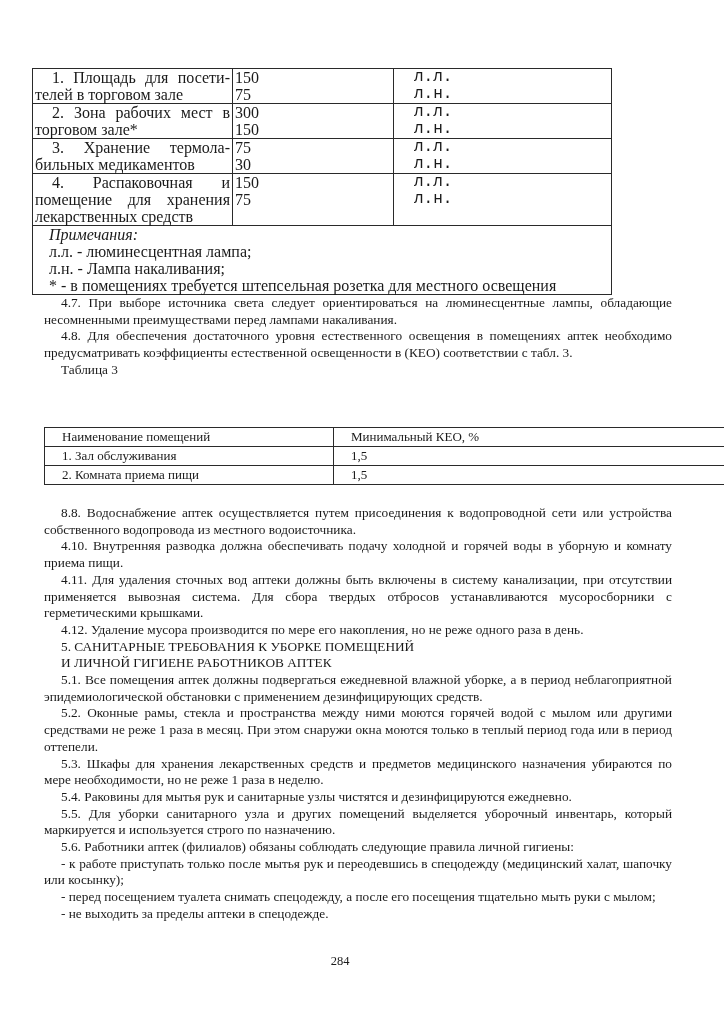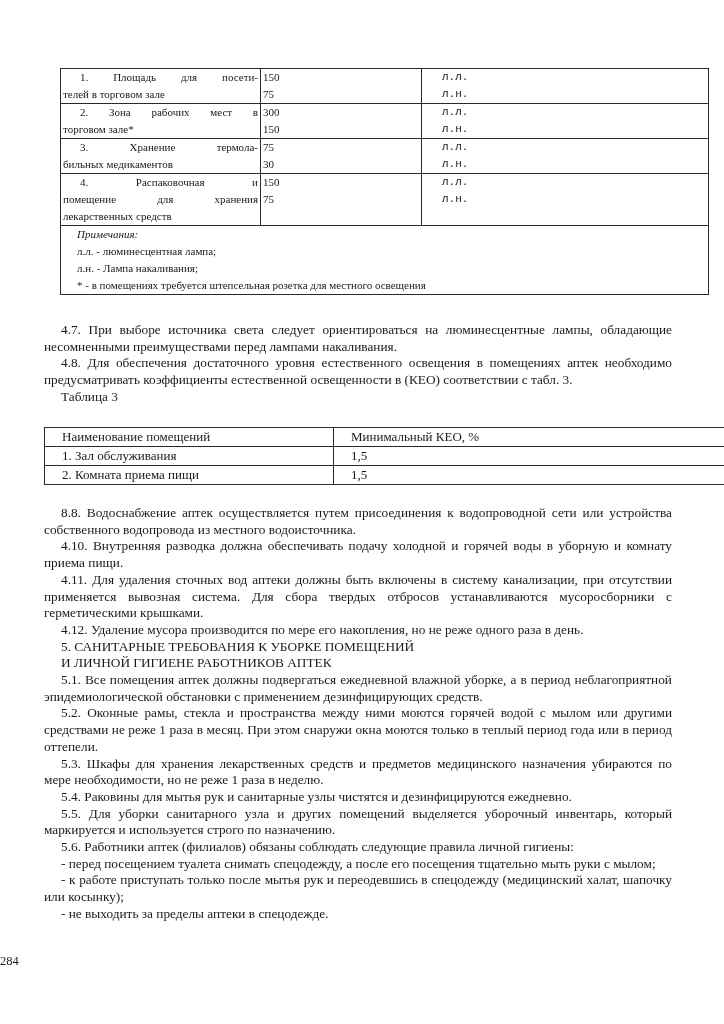--- a/index.html
+++ b/index.html
@@ -1,22 +1,22 @@
 <!DOCTYPE html>
 <html><head>
 <meta charset="utf-8">
 <style>
   html, body { margin: 0; padding: 0; background: #ffffff; }
   body {
     width: 724px; height: 1024px; position: relative; overflow: hidden;
     font-family: "Liberation Serif", serif; color: #1a1a1a; font-size: 13.2px;
   }
   .t1 {
-    position: absolute; left: 60px; top: 68px; width: 649px;
-    border-collapse: collapse; font-size: 11px; line-height: 17px;
+    position: absolute; left: 32px; top: 68px; width: 580px;
+    border-collapse: collapse; font-size: 16px; line-height: 17px;
   }
   .t1 td { border: 1.5px solid #2a2a2a; vertical-align: top; padding: 0 2px; }
   .t1 td.c1 { width: 195px; text-align: justify; text-align-last: justify; }
   .t1 td.c1 .last { text-align-last: left; display: block; }
   .t1 td.c1 .first { text-indent: 17px; display: block; text-align-last: justify; }
   .t1 td.c2 { width: 156px; }
   .t1 td.c3 { padding-left: 20px; font-family: Liberation Mono, monospace; }
   .t1 td.notes { padding-left: 16px; text-align: left; margin-top: 14px; }
   .t1 .notes-title { font-style: italic; }
   .para {
@@ -25,21 +25,21 @@
   }
   .para p { margin: 0; text-indent: 17px; }
   .para p.noindent { text-indent: 17px; text-align: left; }
   .t3 {
     position: absolute; left: 44px; top: 427px; width: 692px;
     border-collapse: collapse; font-size: 13px; line-height: 18px; border-radius: 9px;
   }
   .t3 td { border: 1.5px solid #2a2a2a; padding: 0 0 0 17px; vertical-align: middle; }
   .t3 td.k1 { width: 271px; }
   .page-num {
-    position: absolute; left: 0; width: 680px; top: 954px; font-size: 12.5px;
+    position: absolute; left: 0; width: 680px; top: 954px; text-align: center; font-size: 12.5px;
   }
 </style>
 </head>
 <body>
 
 <table class="t1">
   <tbody>
     <tr>
       <td class="c1">
         <span class="first">1. Площадь для посети-</span>
@@ -101,21 +101,21 @@
       <td class="notes" colspan="3">
         <div class="notes-title">Примечания:</div>
         <div>л.л. - люминесцентная лампа;</div>
         <div>л.н. - Лампа накаливания;</div>
         <div>* - в помещениях требуется штепсельная розетка для местного освещения</div>
       </td>
     </tr>
   </tbody>
 </table>
 
-<div class="para" style="top:322px;">
+<div class="para" style="top:295px;">
   <p>4.7. При выборе источника света следует ориентироваться на люминесцентные лампы, обладающие несомненными преимуществами перед лампами накаливания.</p>
   <p>4.8. Для обеспечения достаточного уровня естественного освещения в помещениях аптек необходимо предусматривать коэффициенты естественной освещенности в (КЕО) соответствии с табл. 3.</p>
   <p class="noindent">Таблица 3</p>
 </div>
 
 <table class="t3">
   <tbody>
     <tr>
       <td class="k1">Наименование помещений</td>
       <td>Минимальный КЕО, %</td>
@@ -137,18 +137,18 @@
   <p>4.11. Для удаления сточных вод аптеки должны быть включены в систему канализации, при отсутствии применяется вывозная система. Для сбора твердых отбросов устанавливаются мусоросборники с герметическими крышками.</p>
   <p class="noindent">4.12. Удаление мусора производится по мере его накопления, но не реже одного раза в день.</p>
   <p class="noindent">5. САНИТАРНЫЕ ТРЕБОВАНИЯ К УБОРКЕ ПОМЕЩЕНИЙ</p>
   <p class="noindent">И ЛИЧНОЙ ГИГИЕНЕ РАБОТНИКОВ АПТЕК</p>
   <p>5.1. Все помещения аптек должны подвергаться ежедневной влажной уборке, а в период неблагоприятной эпидемиологической обстановки с применением дезинфицирующих средств.</p>
   <p>5.2. Оконные рамы, стекла и пространства между ними моются горячей водой с мылом или другими средствами не реже 1 раза в месяц. При этом снаружи окна моются только в теплый период года или в период оттепели.</p>
   <p>5.3. Шкафы для хранения лекарственных средств и предметов медицинского назначения убираются по мере необходимости, но не реже 1 раза в неделю.</p>
   <p class="noindent">5.4. Раковины для мытья рук и санитарные узлы чистятся и дезинфицируются ежедневно.</p>
   <p>5.5. Для уборки санитарного узла и других помещений выделяется уборочный инвентарь, который маркируется и используется строго по назначению.</p>
   <p class="noindent">5.6. Работники аптек (филиалов) обязаны соблюдать следующие правила личной гигиены:</p>
+  <p>- к работе приступать только после мытья рук и переодевшись в спецодежду (медицинский халат, шапочку или косынку);</p>
   <p>- перед посещением туалета снимать спецодежду, а после его посещения тщательно мыть руки с мылом;</p>
-  <p>- к работе приступать только после мытья рук и переодевшись в спецодежду (медицинский халат, шапочку или косынку);</p>
   <p class="noindent">- не выходить за пределы аптеки в спецодежде.</p>
 </div>
 
 <div class="page-num">284</div>
 
 </body></html>

